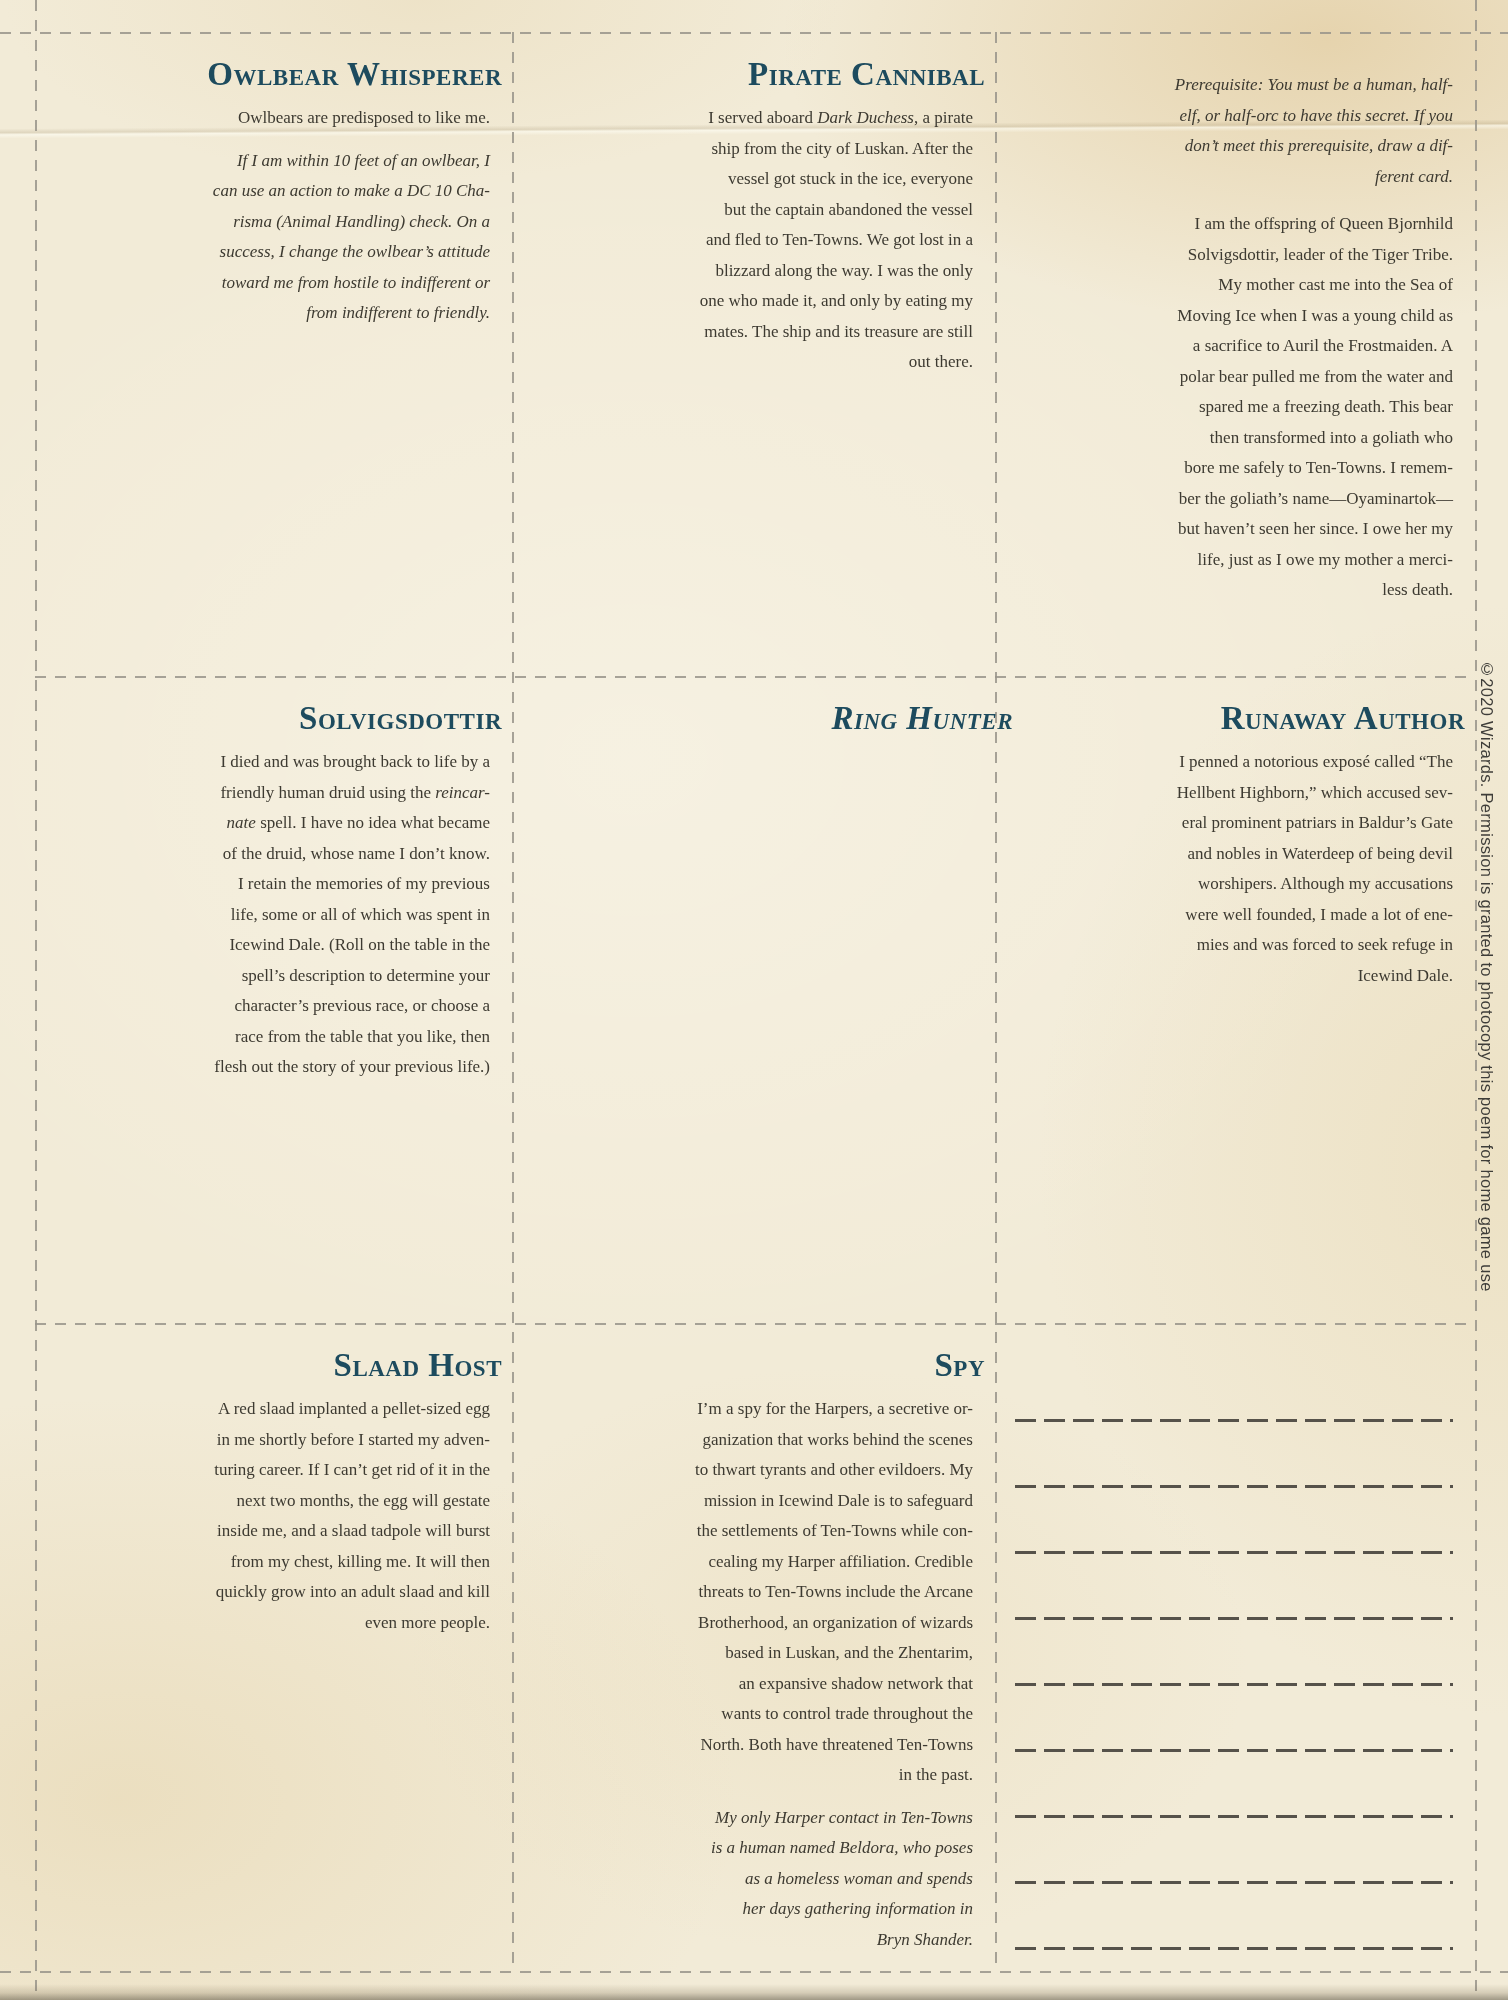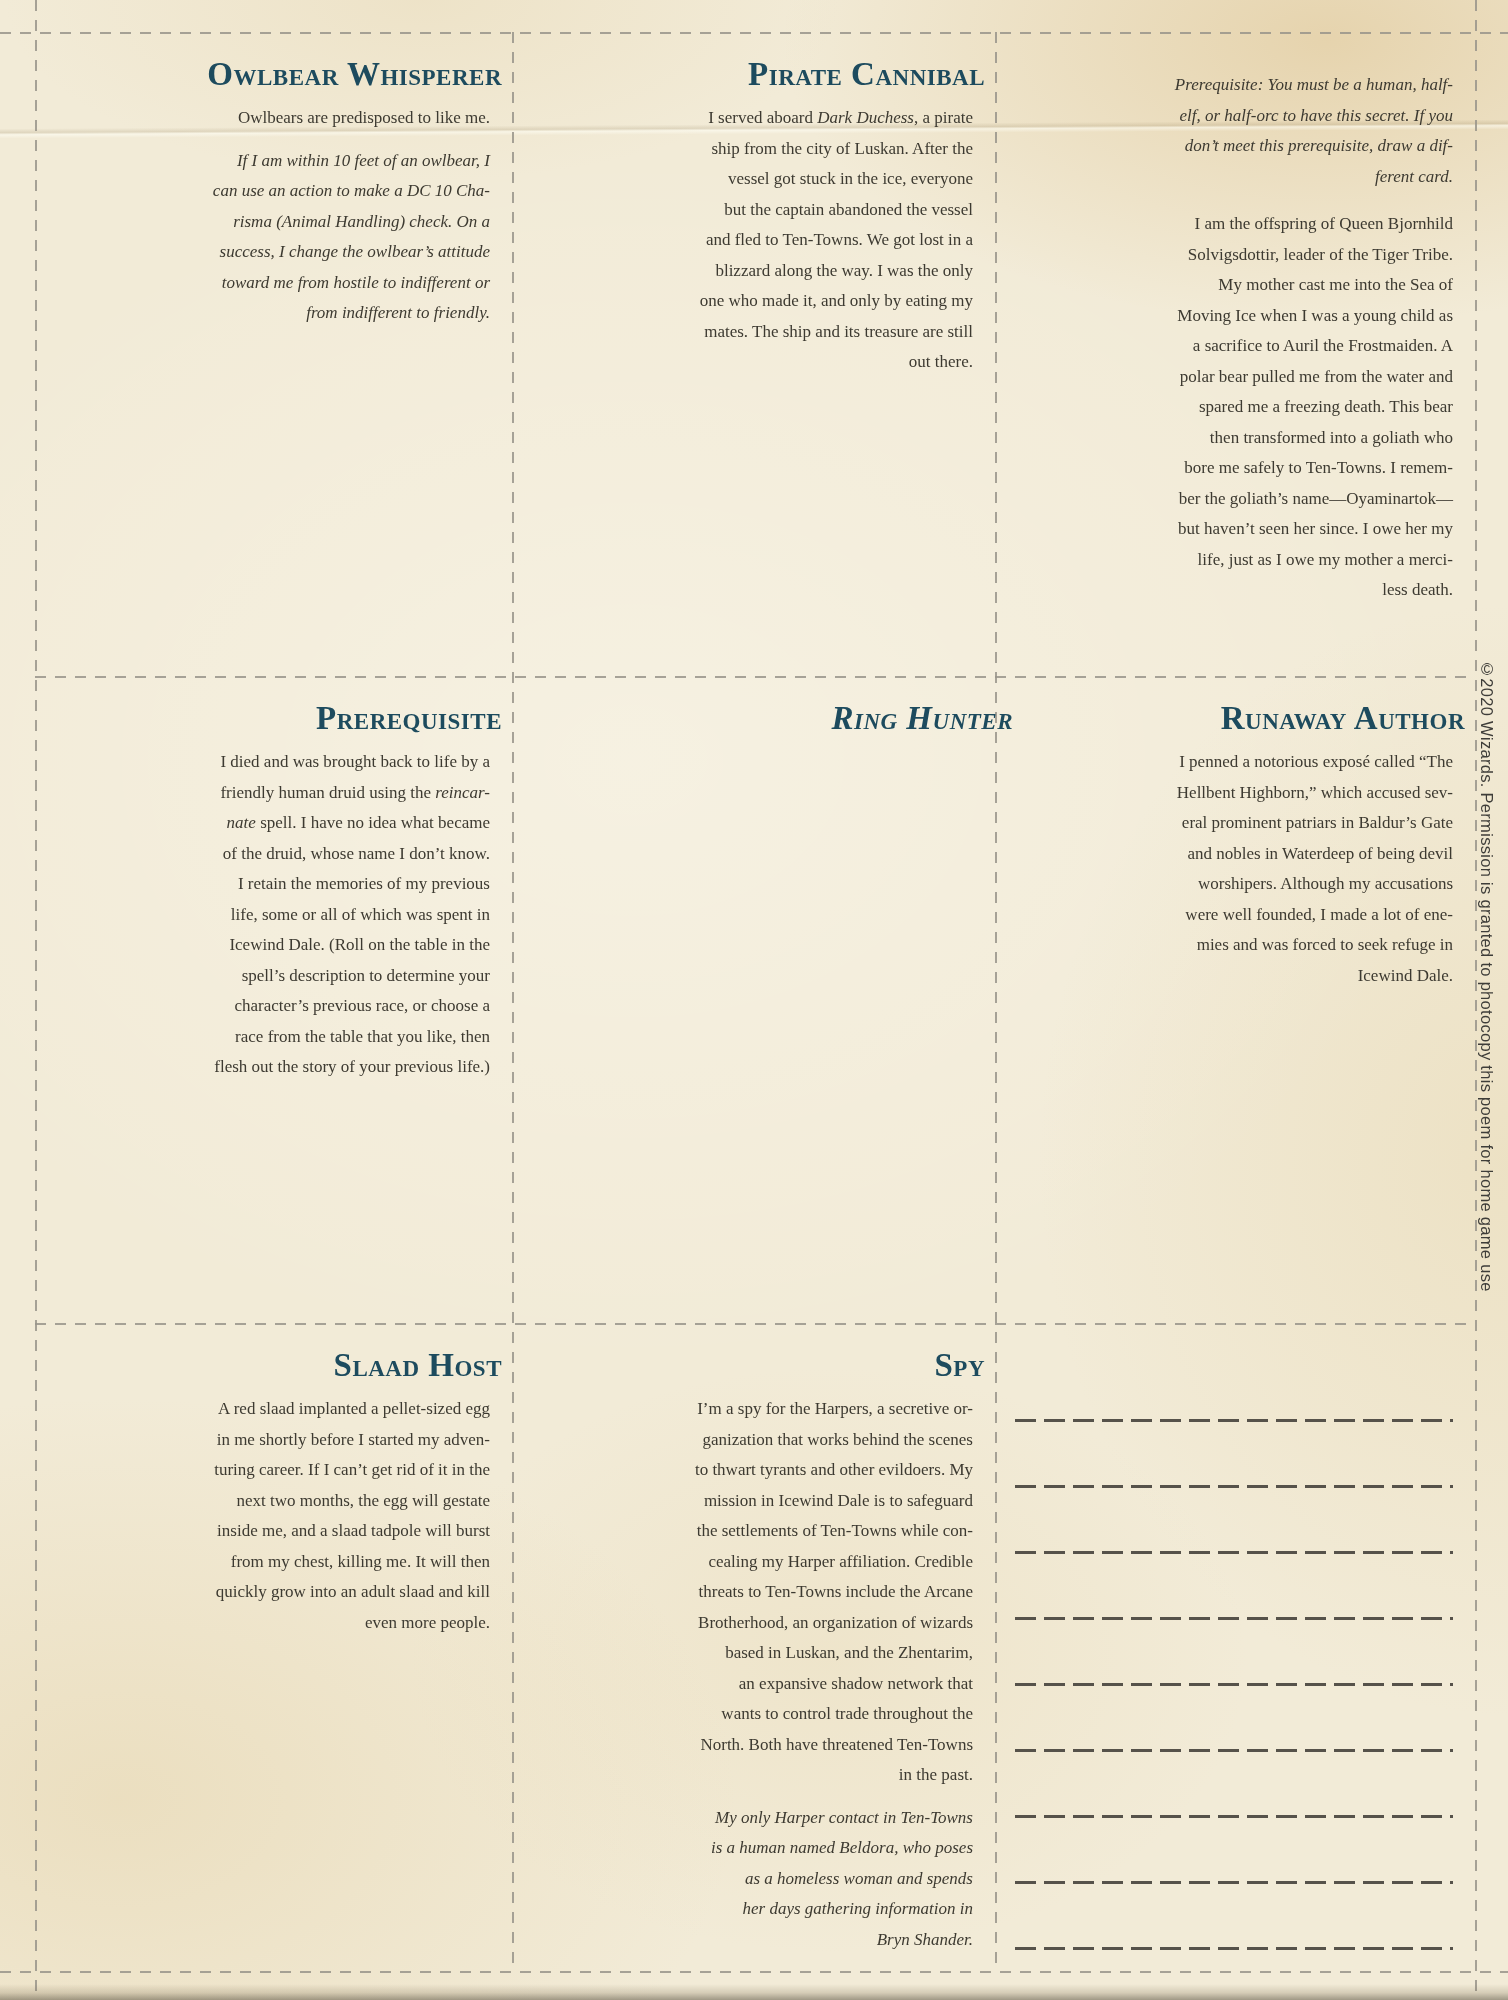--- a/index.html
+++ b/index.html
@@ -130,21 +130,21 @@
 polar bear pulled me from the water and
 spared me a freezing death. This bear
 then transformed into a goliath who
 bore me safely to Ten-Towns. I remem-
 ber the goliath’s name—Oyaminartok—
 but haven’t seen her since. I owe her my
 life, just as I owe my mother a merci-
 less death.</span></p>
       </div>
       <div class="card" style="left: 35px; top: 676px; width: 477px; height: 647px;">
-        <h2>Prerequisite</h2>
+        <h2>Solvigsdottir</h2>
         <p class=""><span>I died and was brought back to life by a
 friendly human druid using the </span><span class="i">reincar-
 nate</span><span> spell. I have no idea what became
 of the druid, whose name I don’t know.
 I retain the memories of my previous
 life, some or all of which was spent in
 Icewind Dale. (Roll on the table in the
 spell’s description to determine your
 character’s previous race, or choose a
 race from the table that you like, then

